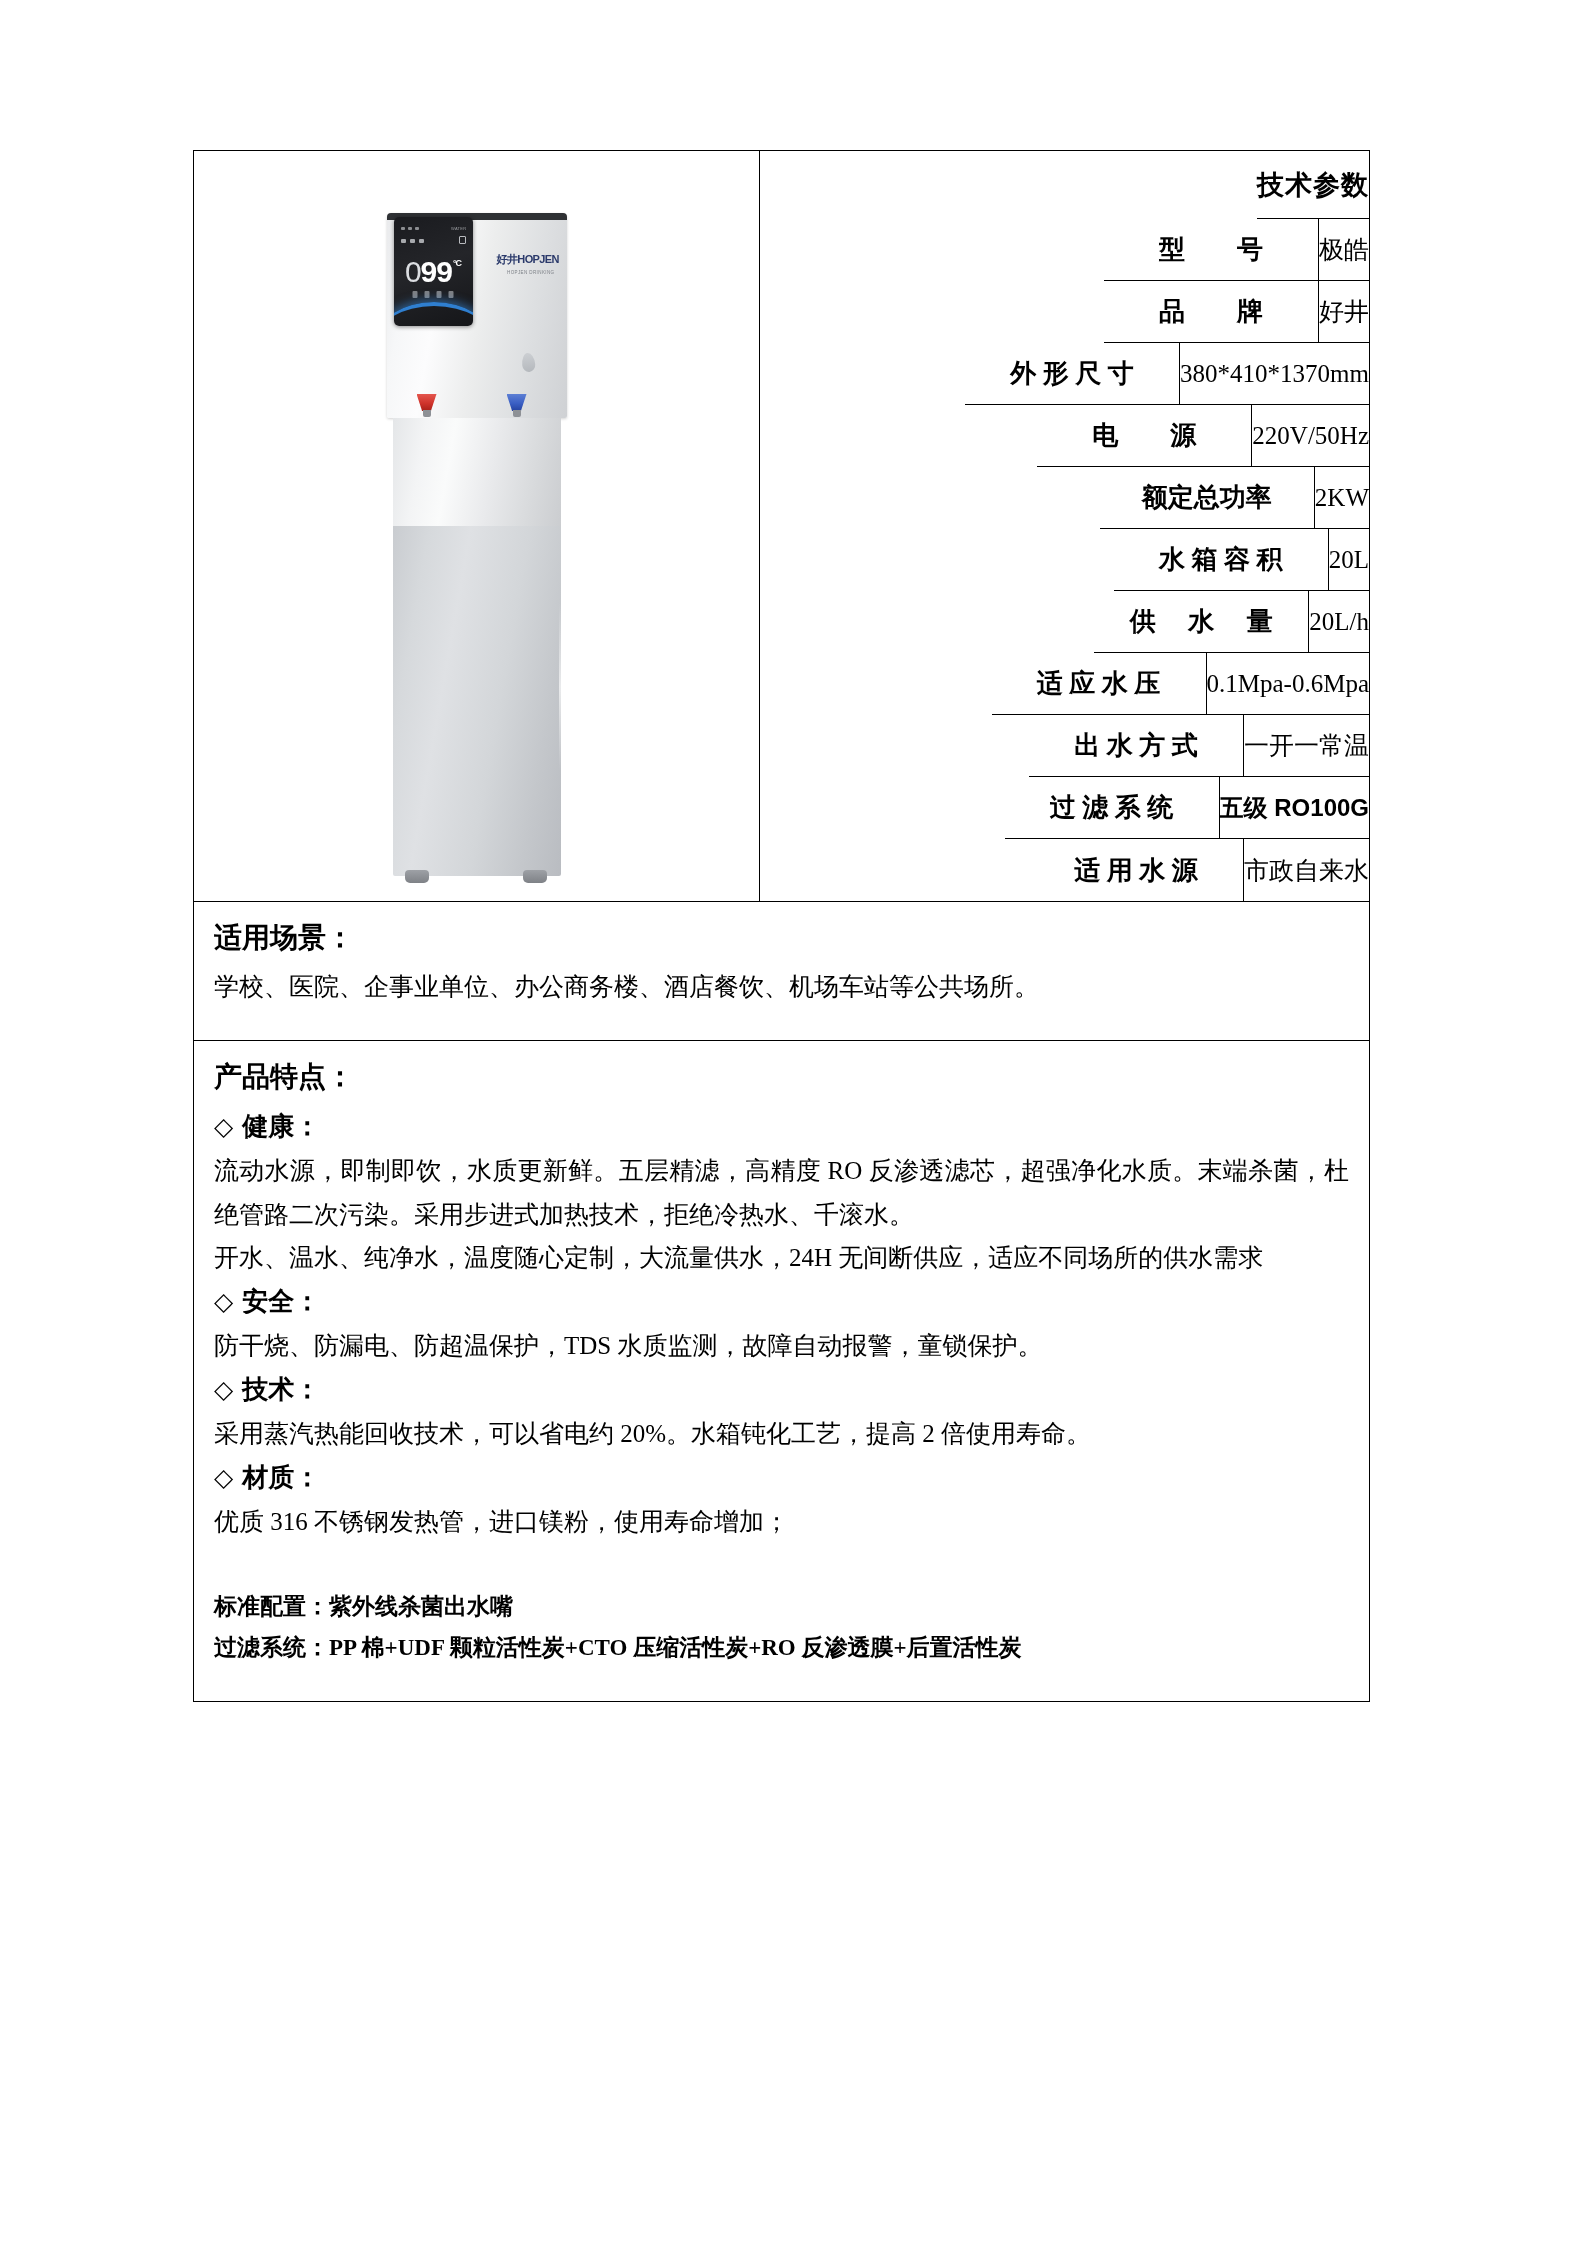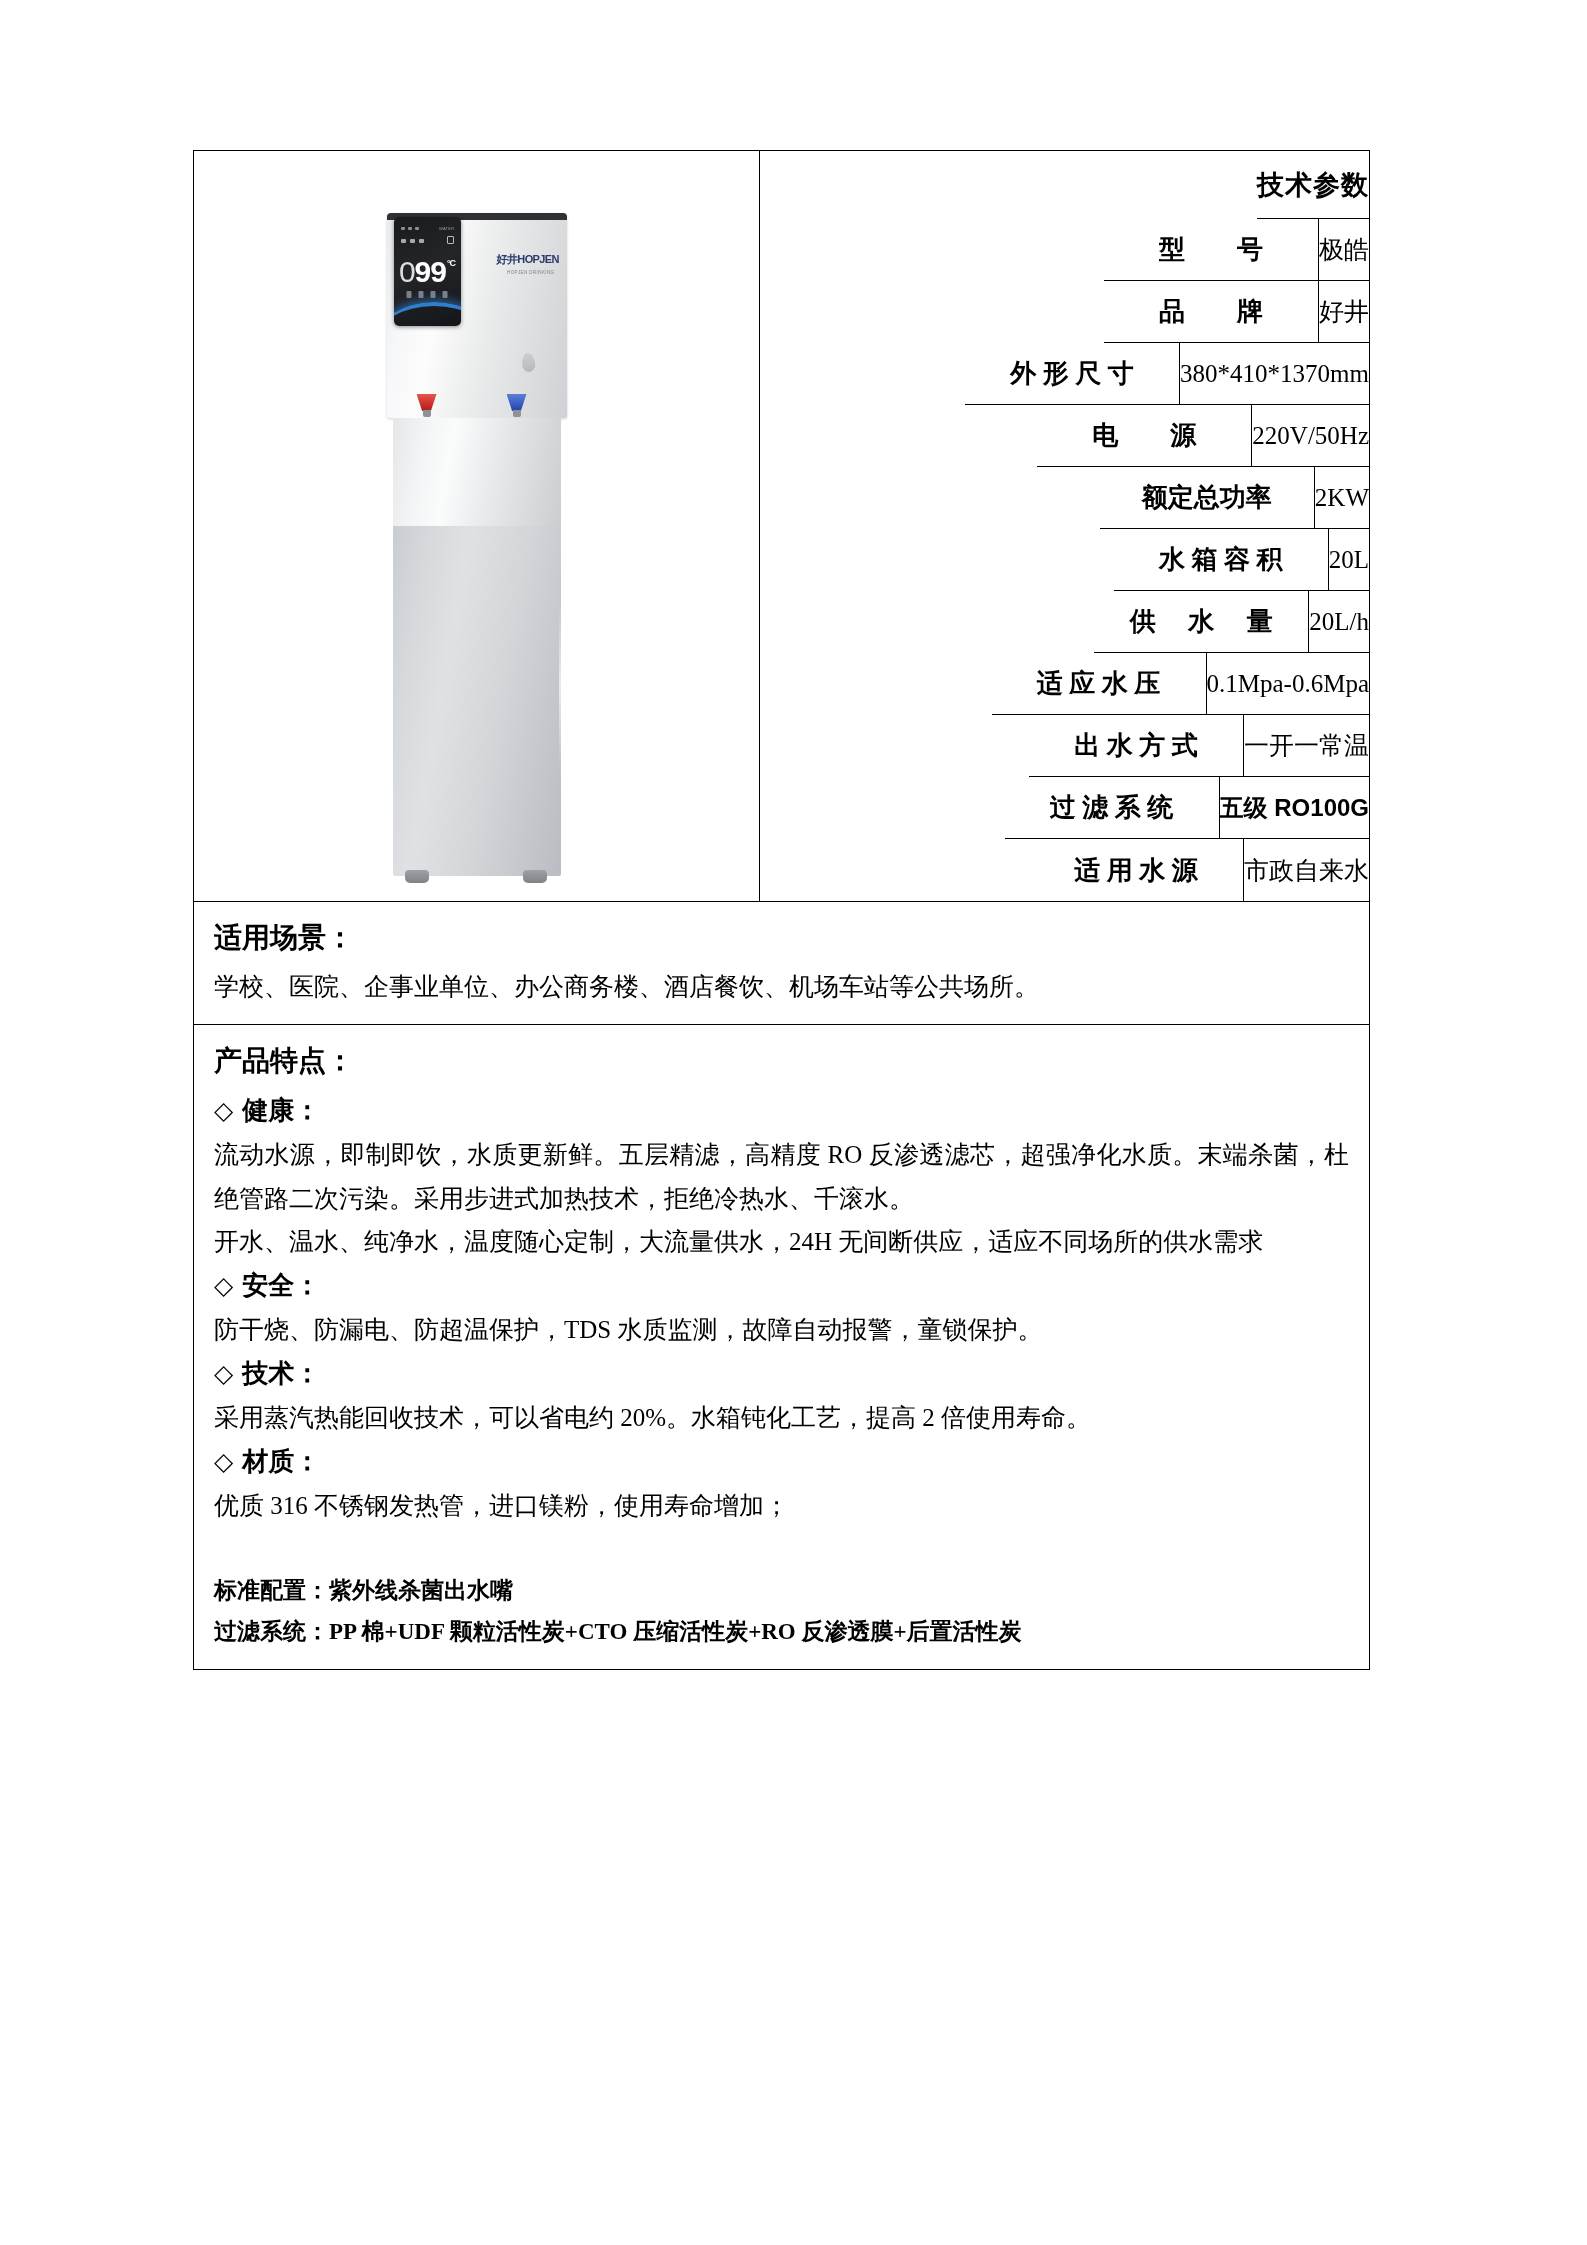--- a/index.html
+++ b/index.html
@@ -96,21 +96,21 @@
   }
   .spec-value.sans {
     font-family: "Liberation Sans", "DejaVu Sans", sans-serif;
     font-weight: 600;
     font-size: 24px;
   }
 
   
   .block {
     border-bottom: 1px solid #000;
-    padding: 14px 20px 16px 20px;
+    padding: 14px 20px 32px 20px;
   }
   .block:last-child { border-bottom: none; }
   .blk-heading {
     font-size: 28px;
     font-weight: 700;
     line-height: 1.55;
     font-family: "Liberation Serif", "DejaVu Serif", serif;
     margin-bottom: 6px;
   }
   .blk-line {
@@ -164,21 +164,21 @@
     position: absolute;
     left: 4px; top: 0;
     width: 180px; height: 7px;
     background: #2f3134;
     border-radius: 4px 4px 0 0;
   }
   
   .d-panel {
     position: absolute;
     left: 11px; top: 4px;
-    width: 67px; height: 109px;
+    width: 79px; height: 109px;
     background: linear-gradient(160deg,#1a1b1f 0%, #242529 45%, #151619 100%);
     border-radius: 5px;
     box-shadow: 0 1px 4px rgba(0,0,0,0.45);
     overflow: hidden;
   }
   .d-panel .dots {
     position: absolute; left: 7px; top: 10px;
     display: flex; gap: 3px;
   }
   .d-panel .dots i {

